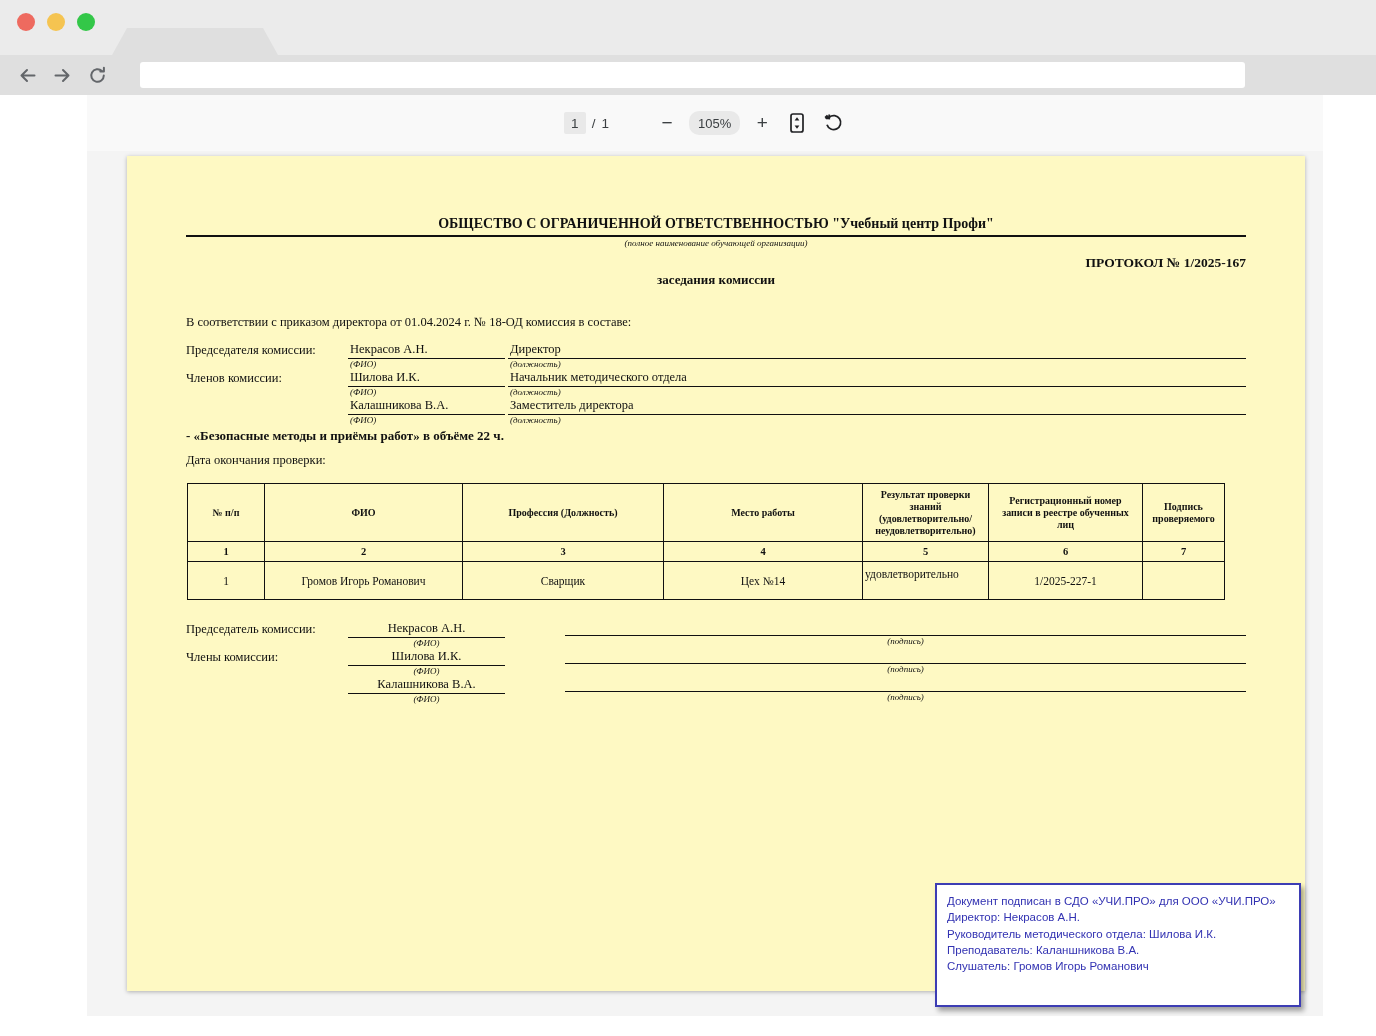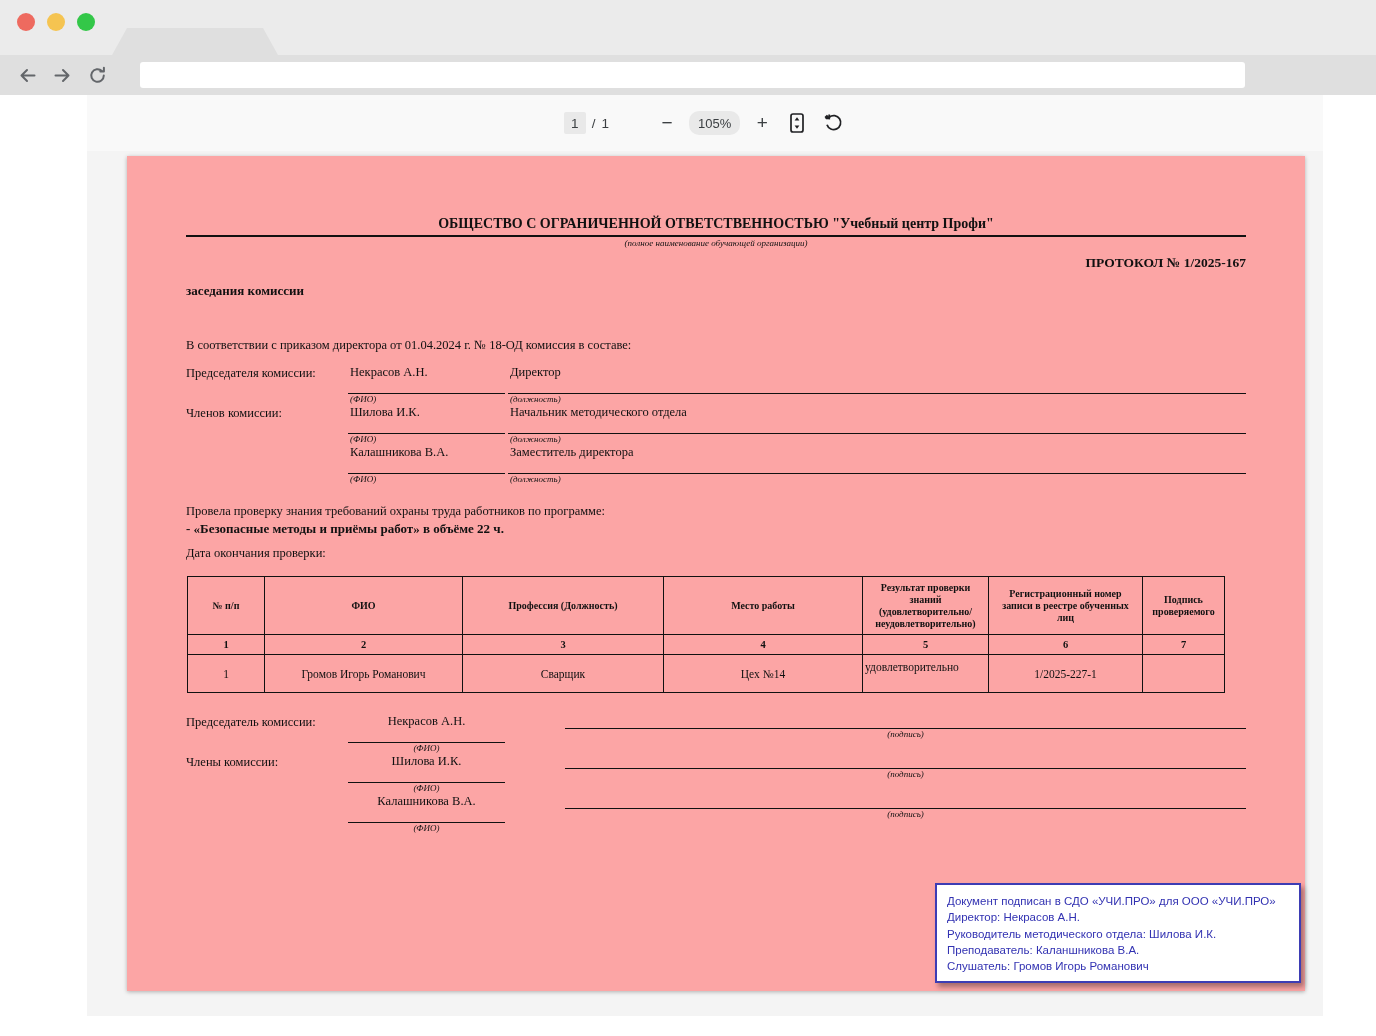--- a/index.html
+++ b/index.html
@@ -34,39 +34,39 @@
   .page-chip { min-width:22px; height:22px; background:#e9e9e9; border-radius:2px;
                display:flex; align-items:center; justify-content:center; padding:0 4px; }
   .zoom-btn { width:24px; height:24px; display:flex; align-items:center; justify-content:center;
               font-size:19px; color:#3c4043; cursor:pointer; user-select:none; }
   .zoom-chip { height:24px; background:#e9e9e9; border-radius:10px; padding:0 9px;
                display:flex; align-items:center; font-size:13px; }
   .tool-ico { width:26px; height:26px; display:flex; align-items:center; justify-content:center;
               cursor:pointer; color:#202124; }
   .tool-ico:first-of-type { margin-left:28px; }
   .viewer { height:865px; background:#f4f4f4; padding-top:5px; }
-  .page { position:relative; margin-left:40px; width:1178px; height:835px; background:#fca5a5;
+  .page { position:relative; margin-left:40px; width:1178px; height:835px; background:#fef9c3;
           box-shadow:0 1px 4px rgba(0,0,0,.28);
           font-family:"Liberation Serif", serif; color:#111; }
 
   
   .doc { padding:60px 59px 0; font-size:12.5px; }
   .t-org { text-align:center; font-weight:bold; font-size:14px; padding-bottom:3px;
            border-bottom:2px solid #111; }
   .t-cap { text-align:center; font-style:italic; font-size:9px; margin-top:1px; }
   .t-proto { text-align:right; font-weight:bold; font-size:13.5px; margin-top:7px; }
-  .t-sub { text-align:left; font-weight:bold; font-size:13px; margin-top:12px; }
-  .intro { margin-top:39px; }
+  .t-sub { text-align:center; font-weight:bold; font-size:13px; margin-top:1px; }
+  .intro { margin-top:27px; }
 
   .crow { display:flex; margin-top:0; }
   .cblock { margin-top:12px; }
   .clabel { width:162px; padding-top:1px; }
   .cname { width:157px; }
   .cpos { flex:1; margin-left:3px; }
-  .uline { border-bottom:1px solid #111; padding:0 0 13px 2px; min-height:16px; }
+  .uline { border-bottom:1px solid #111; padding:0 0 1px 2px; min-height:16px; }
   .cap { font-style:italic; font-size:9px; padding-left:2px; min-height:11px; }
 
   .check-intro { margin-top:19px; }
   .program { font-weight:bold; font-size:13px; margin-top:2px; }
   .datelbl { margin-top:9px; }
 
   table.res { border-collapse:collapse; margin-top:15px; margin-left:1px; width:1037px;
               table-layout:fixed; }
   table.res td, table.res th { border:1px solid #111; }
   th.h { font-weight:bold; font-size:10px; height:58px; text-align:center;
@@ -78,21 +78,21 @@
   .sigs { margin-top:21px; }
   .srow { display:flex; }
   .slabel { width:162px; padding-top:1px; }
   .sname { width:157px; text-align:center; }
   .sname .uline { padding-left:0; }
   .sname .cap, .ssign .cap { text-align:center; padding-left:0; }
   .sgap { width:60px; }
   .ssign { flex:1; }
   .sline { border-bottom:1px solid #111; height:15px; }
 
-  .stamp { position:absolute; left:808px; top:727px; width:366px; height:100px;
+  .stamp { position:absolute; left:808px; top:727px; width:366px; height:124px;
            border:2px solid #3d3db4; background:#fff; box-shadow:3px 4px 5px rgba(0,0,0,.35);
            padding:8px 10px; font-family:"Liberation Sans", sans-serif;
            font-size:11.5px; line-height:16.3px; color:#3232b2; }
 </style>
 </head>
 <body>
 
 <div class="titlebar">
   <div class="traffic">
     <span class="light red"></span>
@@ -190,21 +190,20 @@
                 <div class="uline">Калашникова В.А.</div>
                 <div class="cap">(ФИО)</div>
               </div>
               <div class="cpos">
                 <div class="uline">Заместитель директора</div>
                 <div class="cap">(должность)</div>
               </div>
             </div>
           </div>
 
-          <div class="check-intro">Провела проверку знания требований охраны труда работников по программе:</div>
           <div class="program">- «Безопасные методы и приёмы работ» в объёме 22 ч.</div>
           <div class="datelbl">Дата окончания проверки:</div>
 
           <table class="res">
             <colgroup>
               <col style="width:77px">
                 <col style="width:198px">
                 <col style="width:201px">
               <col style="width:199px">
                 <col style="width:126px">

